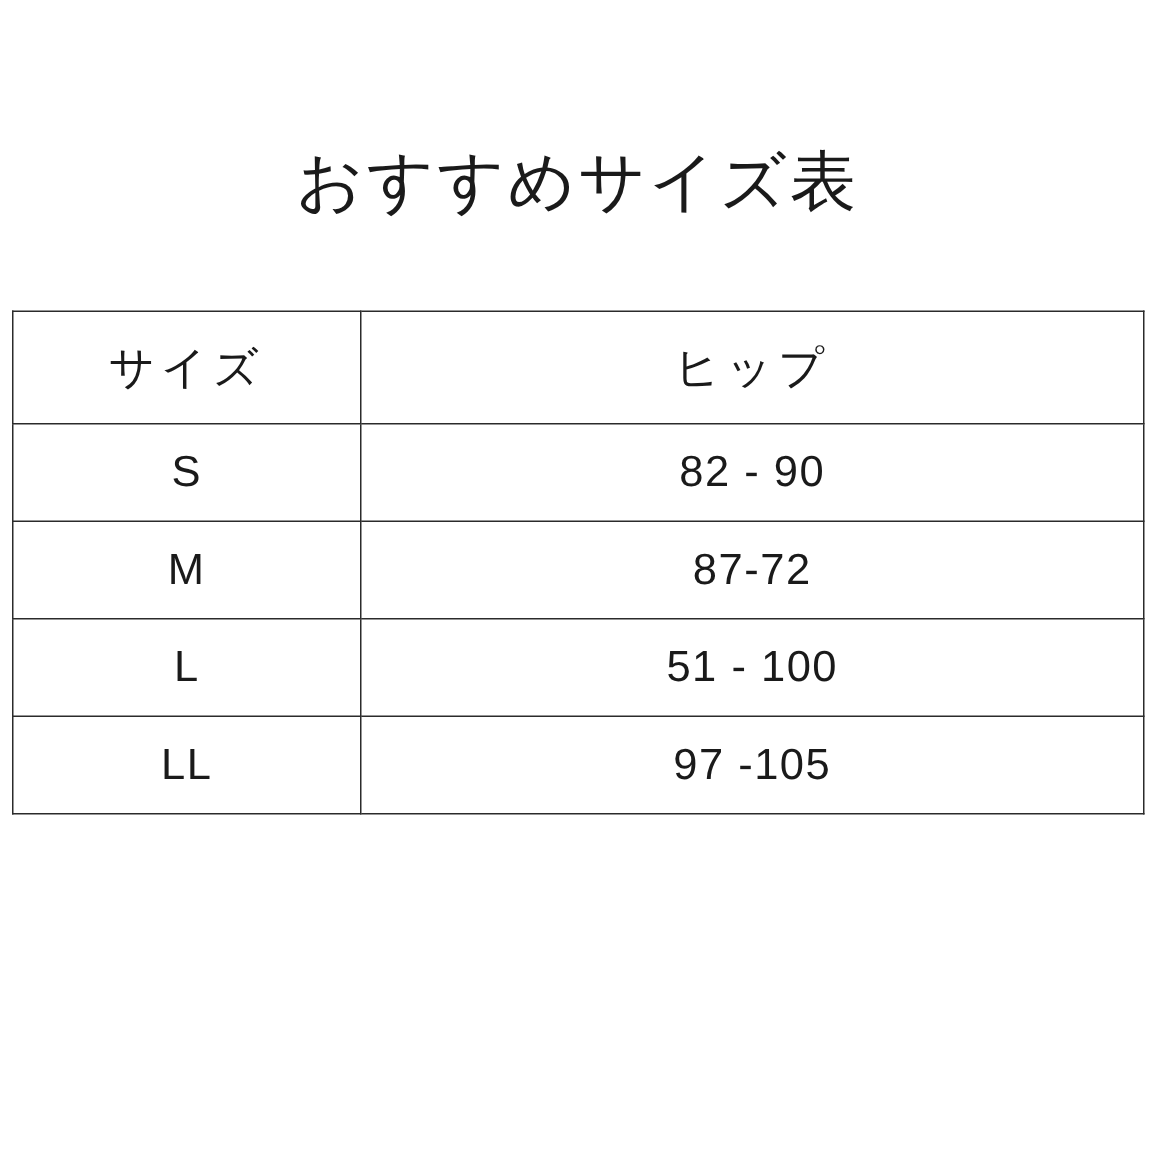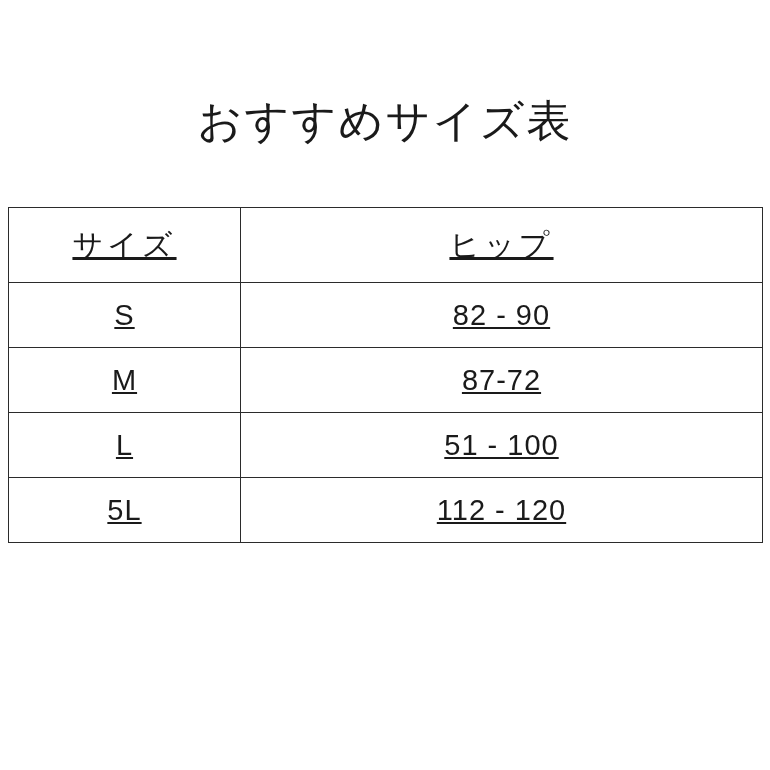--- a/index.html
+++ b/index.html
@@ -43,21 +43,20 @@
   }
   .size-table td {
     border: 1px solid #2b2b2b;
     text-align: center;
     vertical-align: middle;
     font-size: 29px;
     font-weight: 400;
     letter-spacing: 1px;
     color: #1a1a1a;
     padding: 0;
-    text-decoration: underline;
   }
   .size-table .col-size {
     width: 232px;
   }
   .size-table .col-hip {
     width: 522px;
   }
   .size-table tr.header-row td {
     height: 74px;
     font-size: 30px;
@@ -97,19 +96,19 @@
       </tr>
       <tr class="data-row">
         <td class="cell-size">M</td>
         <td class="cell-hip">87-72</td>
       </tr>
       <tr class="data-row">
         <td class="cell-size">L</td>
         <td class="cell-hip">51 - 100</td>
       </tr>
       <tr class="data-row">
-        <td class="cell-size">5L</td>
-        <td class="cell-hip">112 - 120</td>
+        <td class="cell-size">LL</td>
+        <td class="cell-hip">97 -105</td>
       </tr>
     </tbody>
   </table>
 
 </div>
 
 </body></html>

